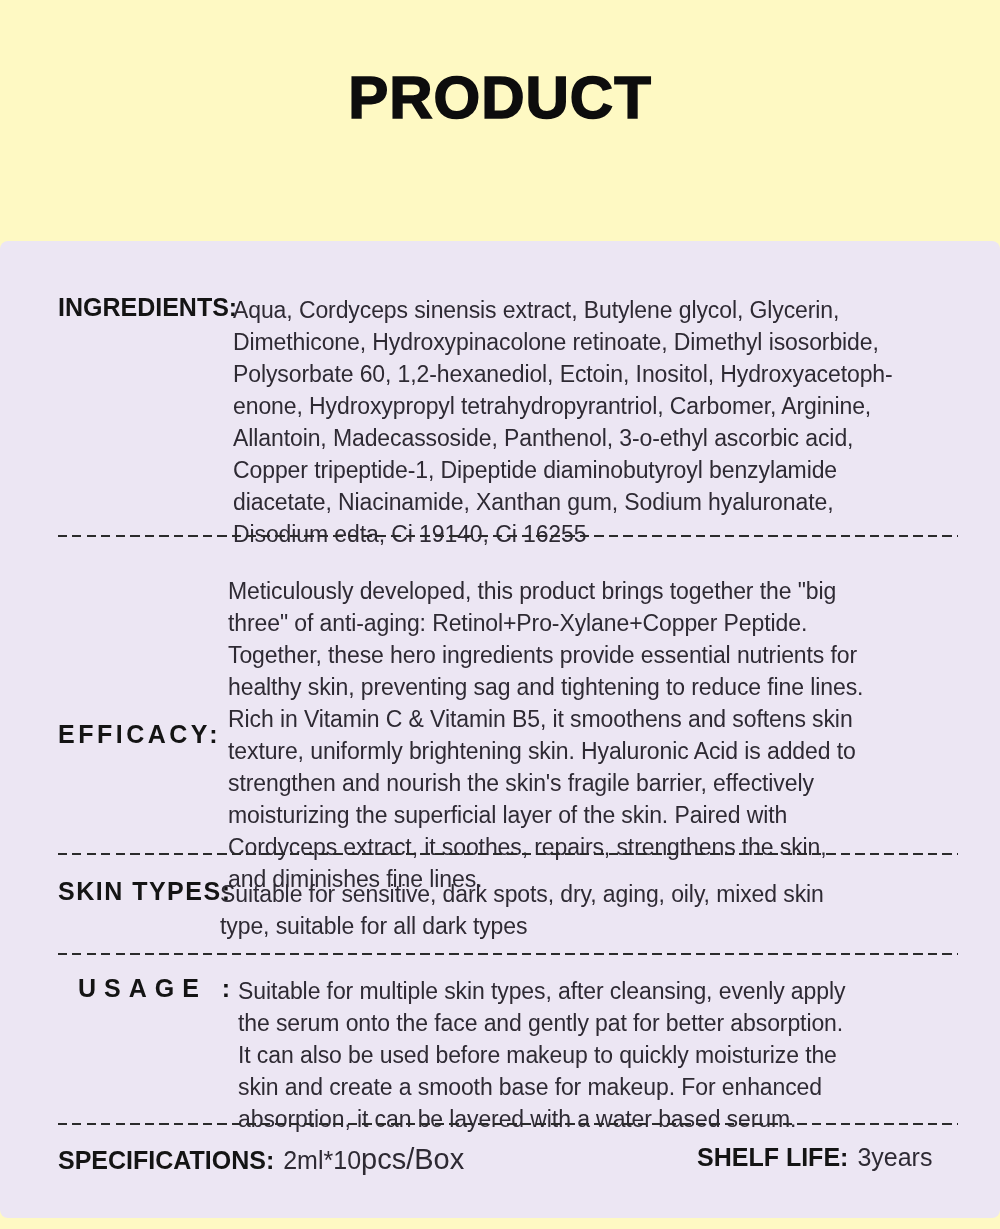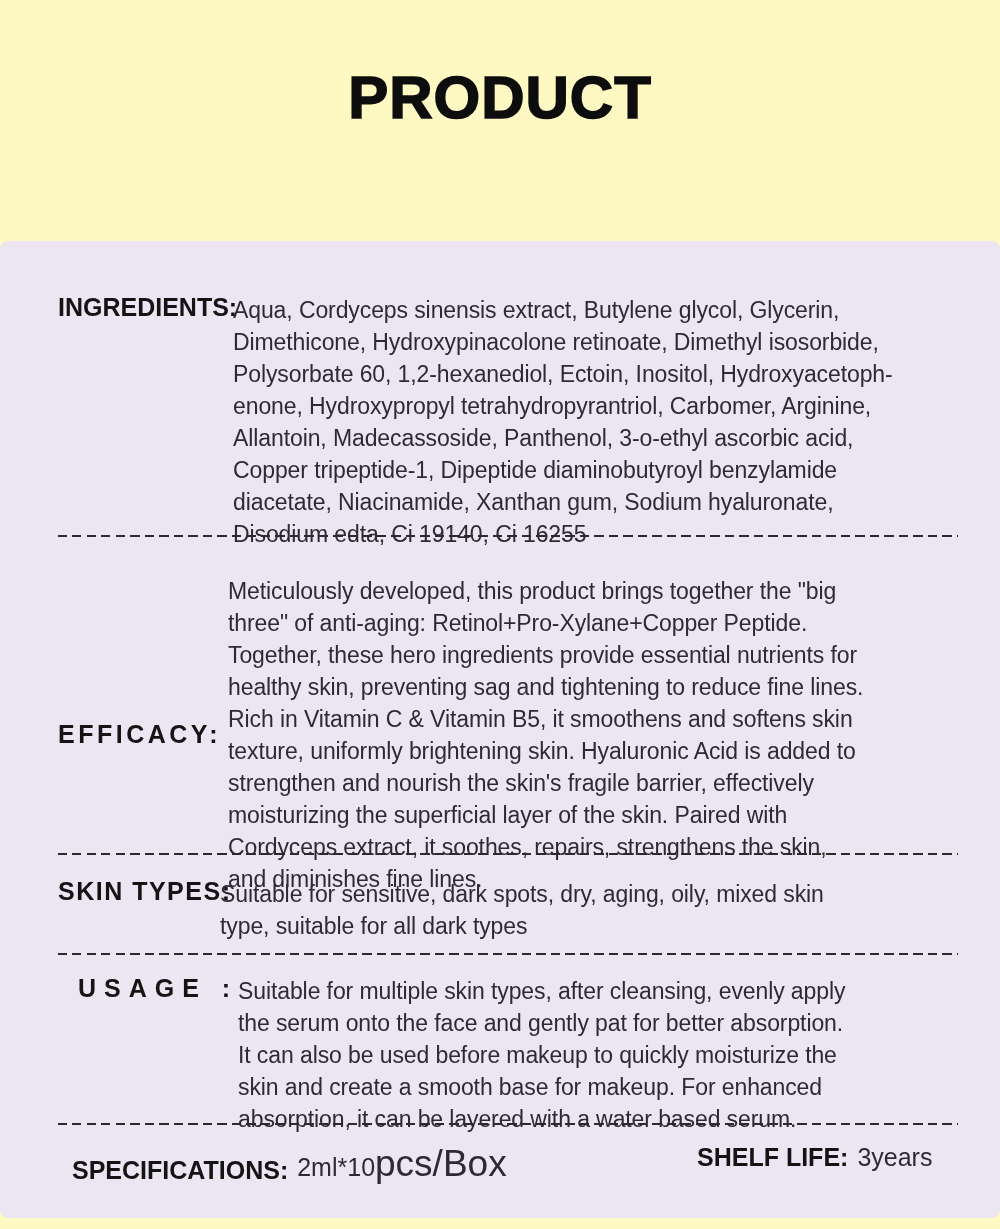--- a/index.html
+++ b/index.html
@@ -97,22 +97,22 @@
     font-weight: 700;
     font-size: 25px;
     color: #141414;
     white-space: nowrap;
   }
   .footer-pair .fvalue {
     font-size: 25px;
     color: #2e2a33;
     white-space: nowrap;
   }
-  .fvalue .big { font-size: 37px; }
-  .pair-spec { left: 72px; align-items: flex-end; }
+  .fvalue .big { font-size: 29px; }
+  .pair-spec { left: 58px; }
   .pair-shelf { left: 697px; }
 </style>
 </head>
 <body>
 
 <div class="page">
 
   <div class="title">
     <div>PRODUCT</div>
   </div>

